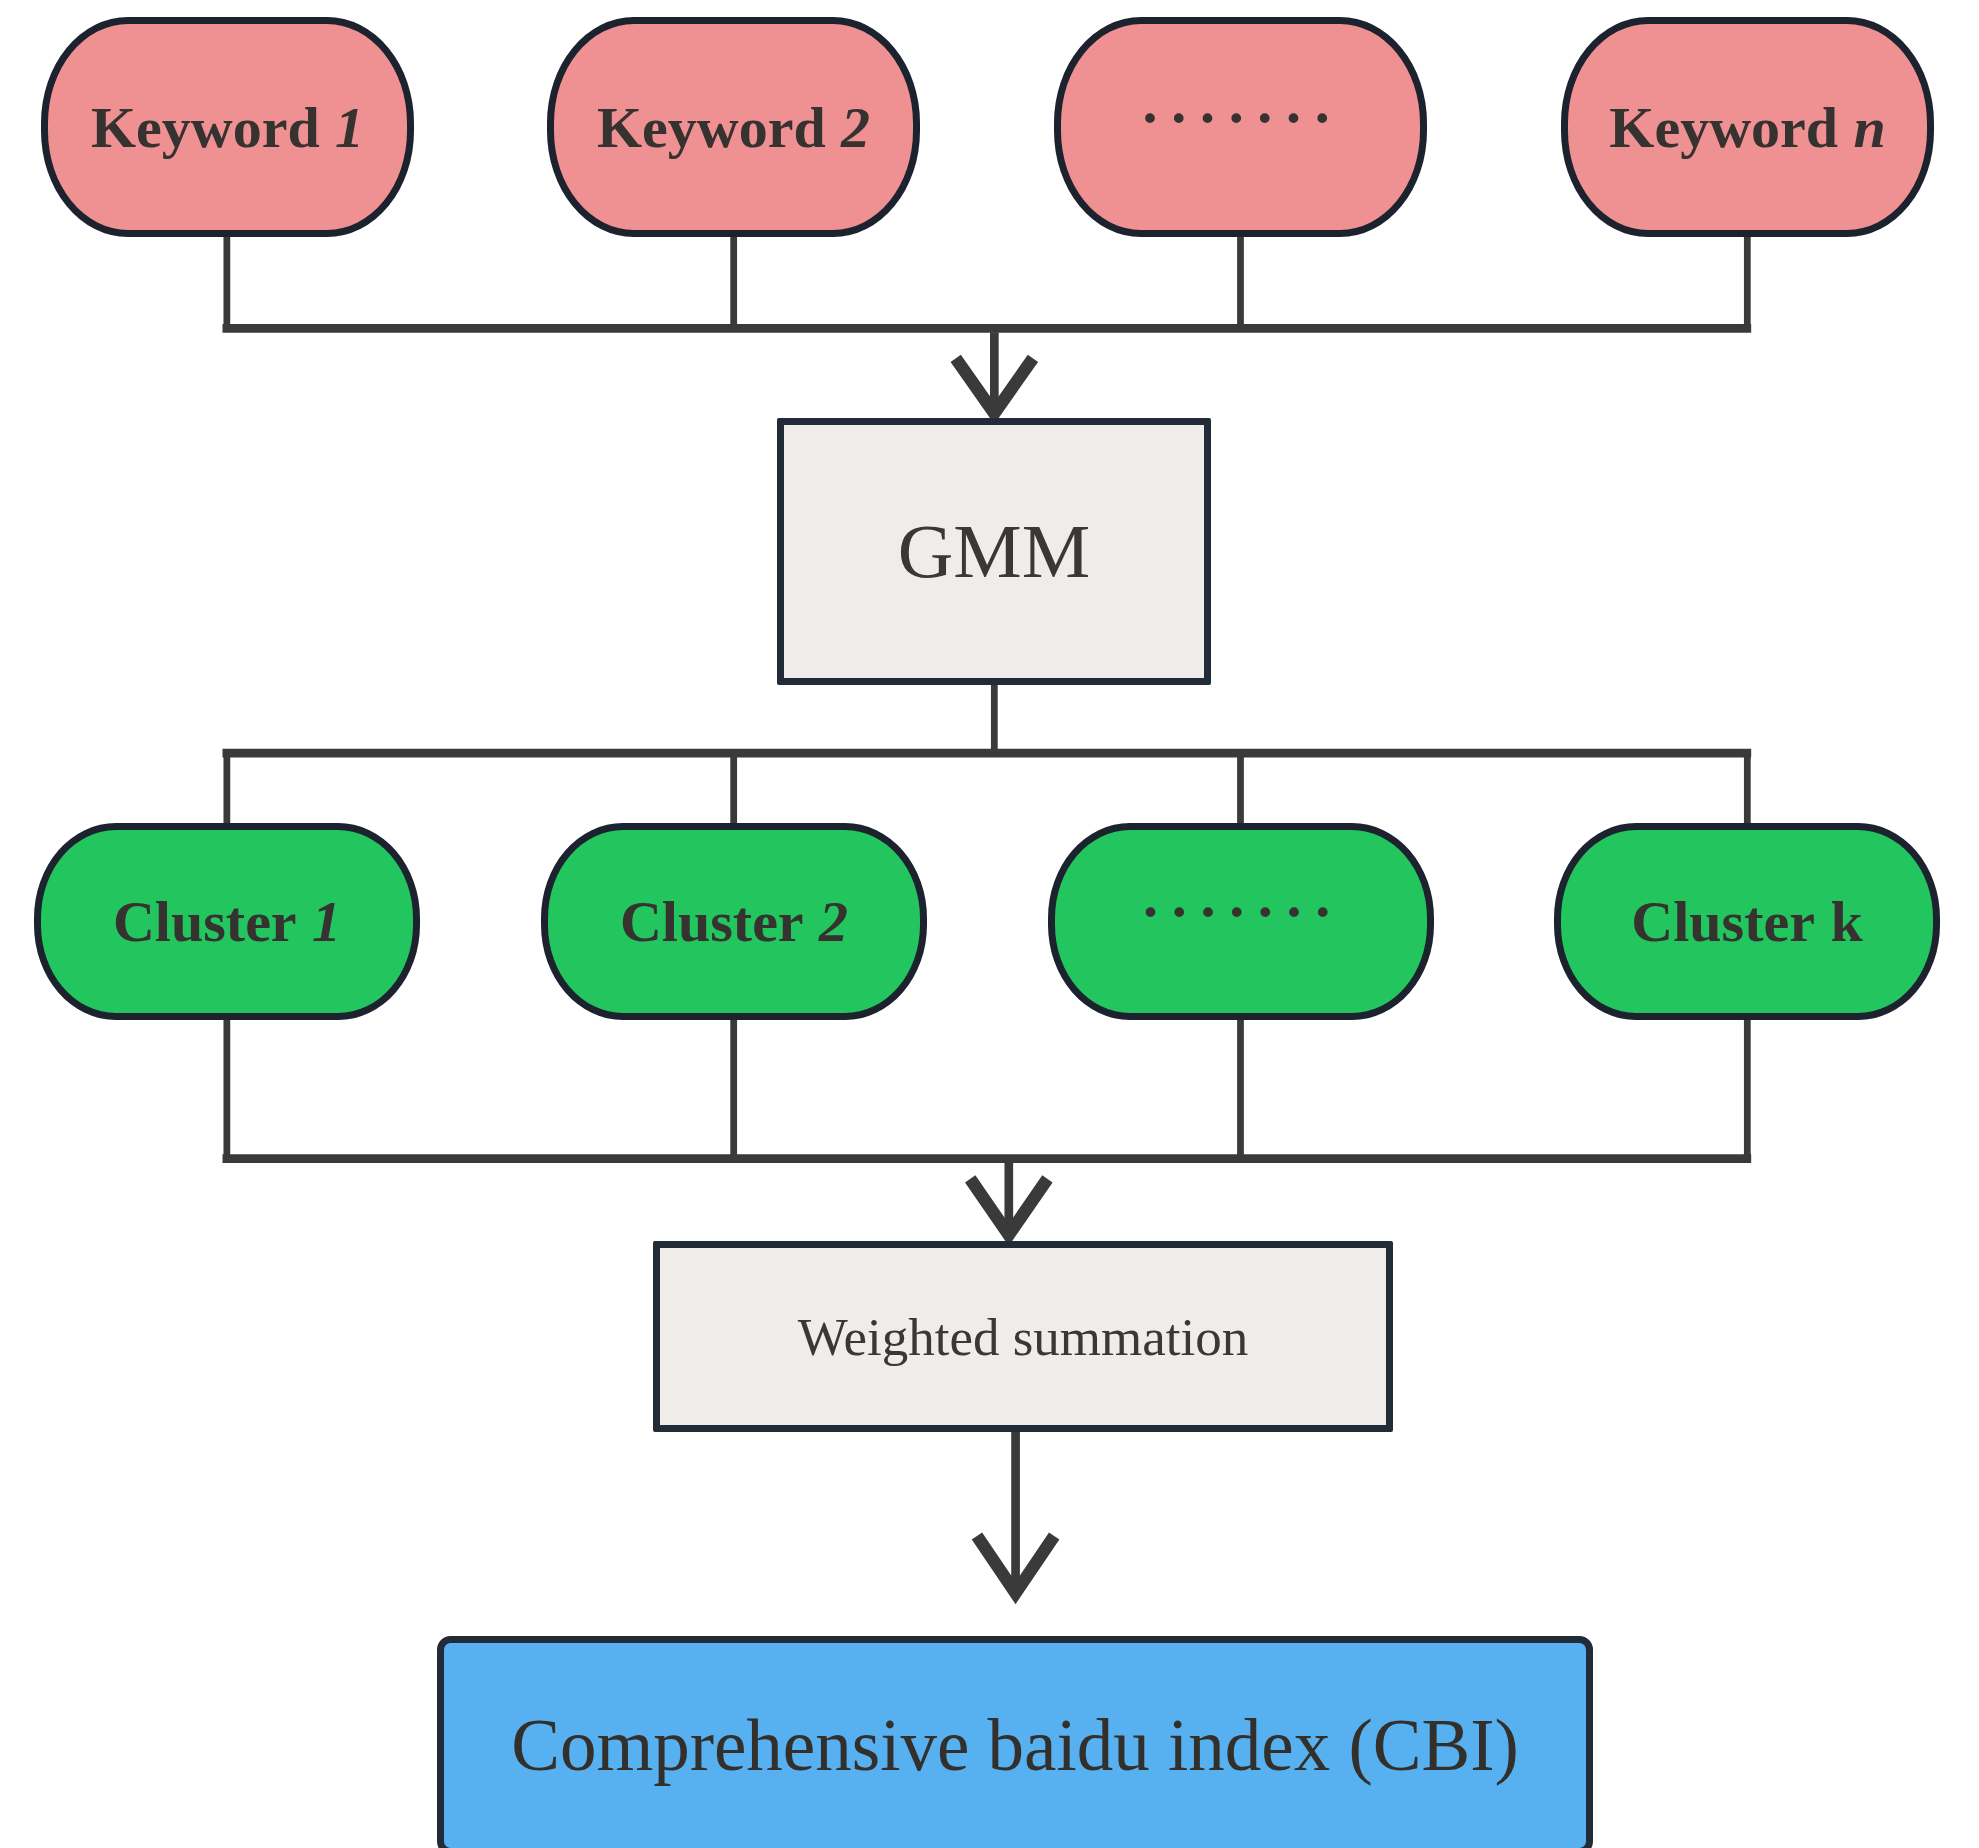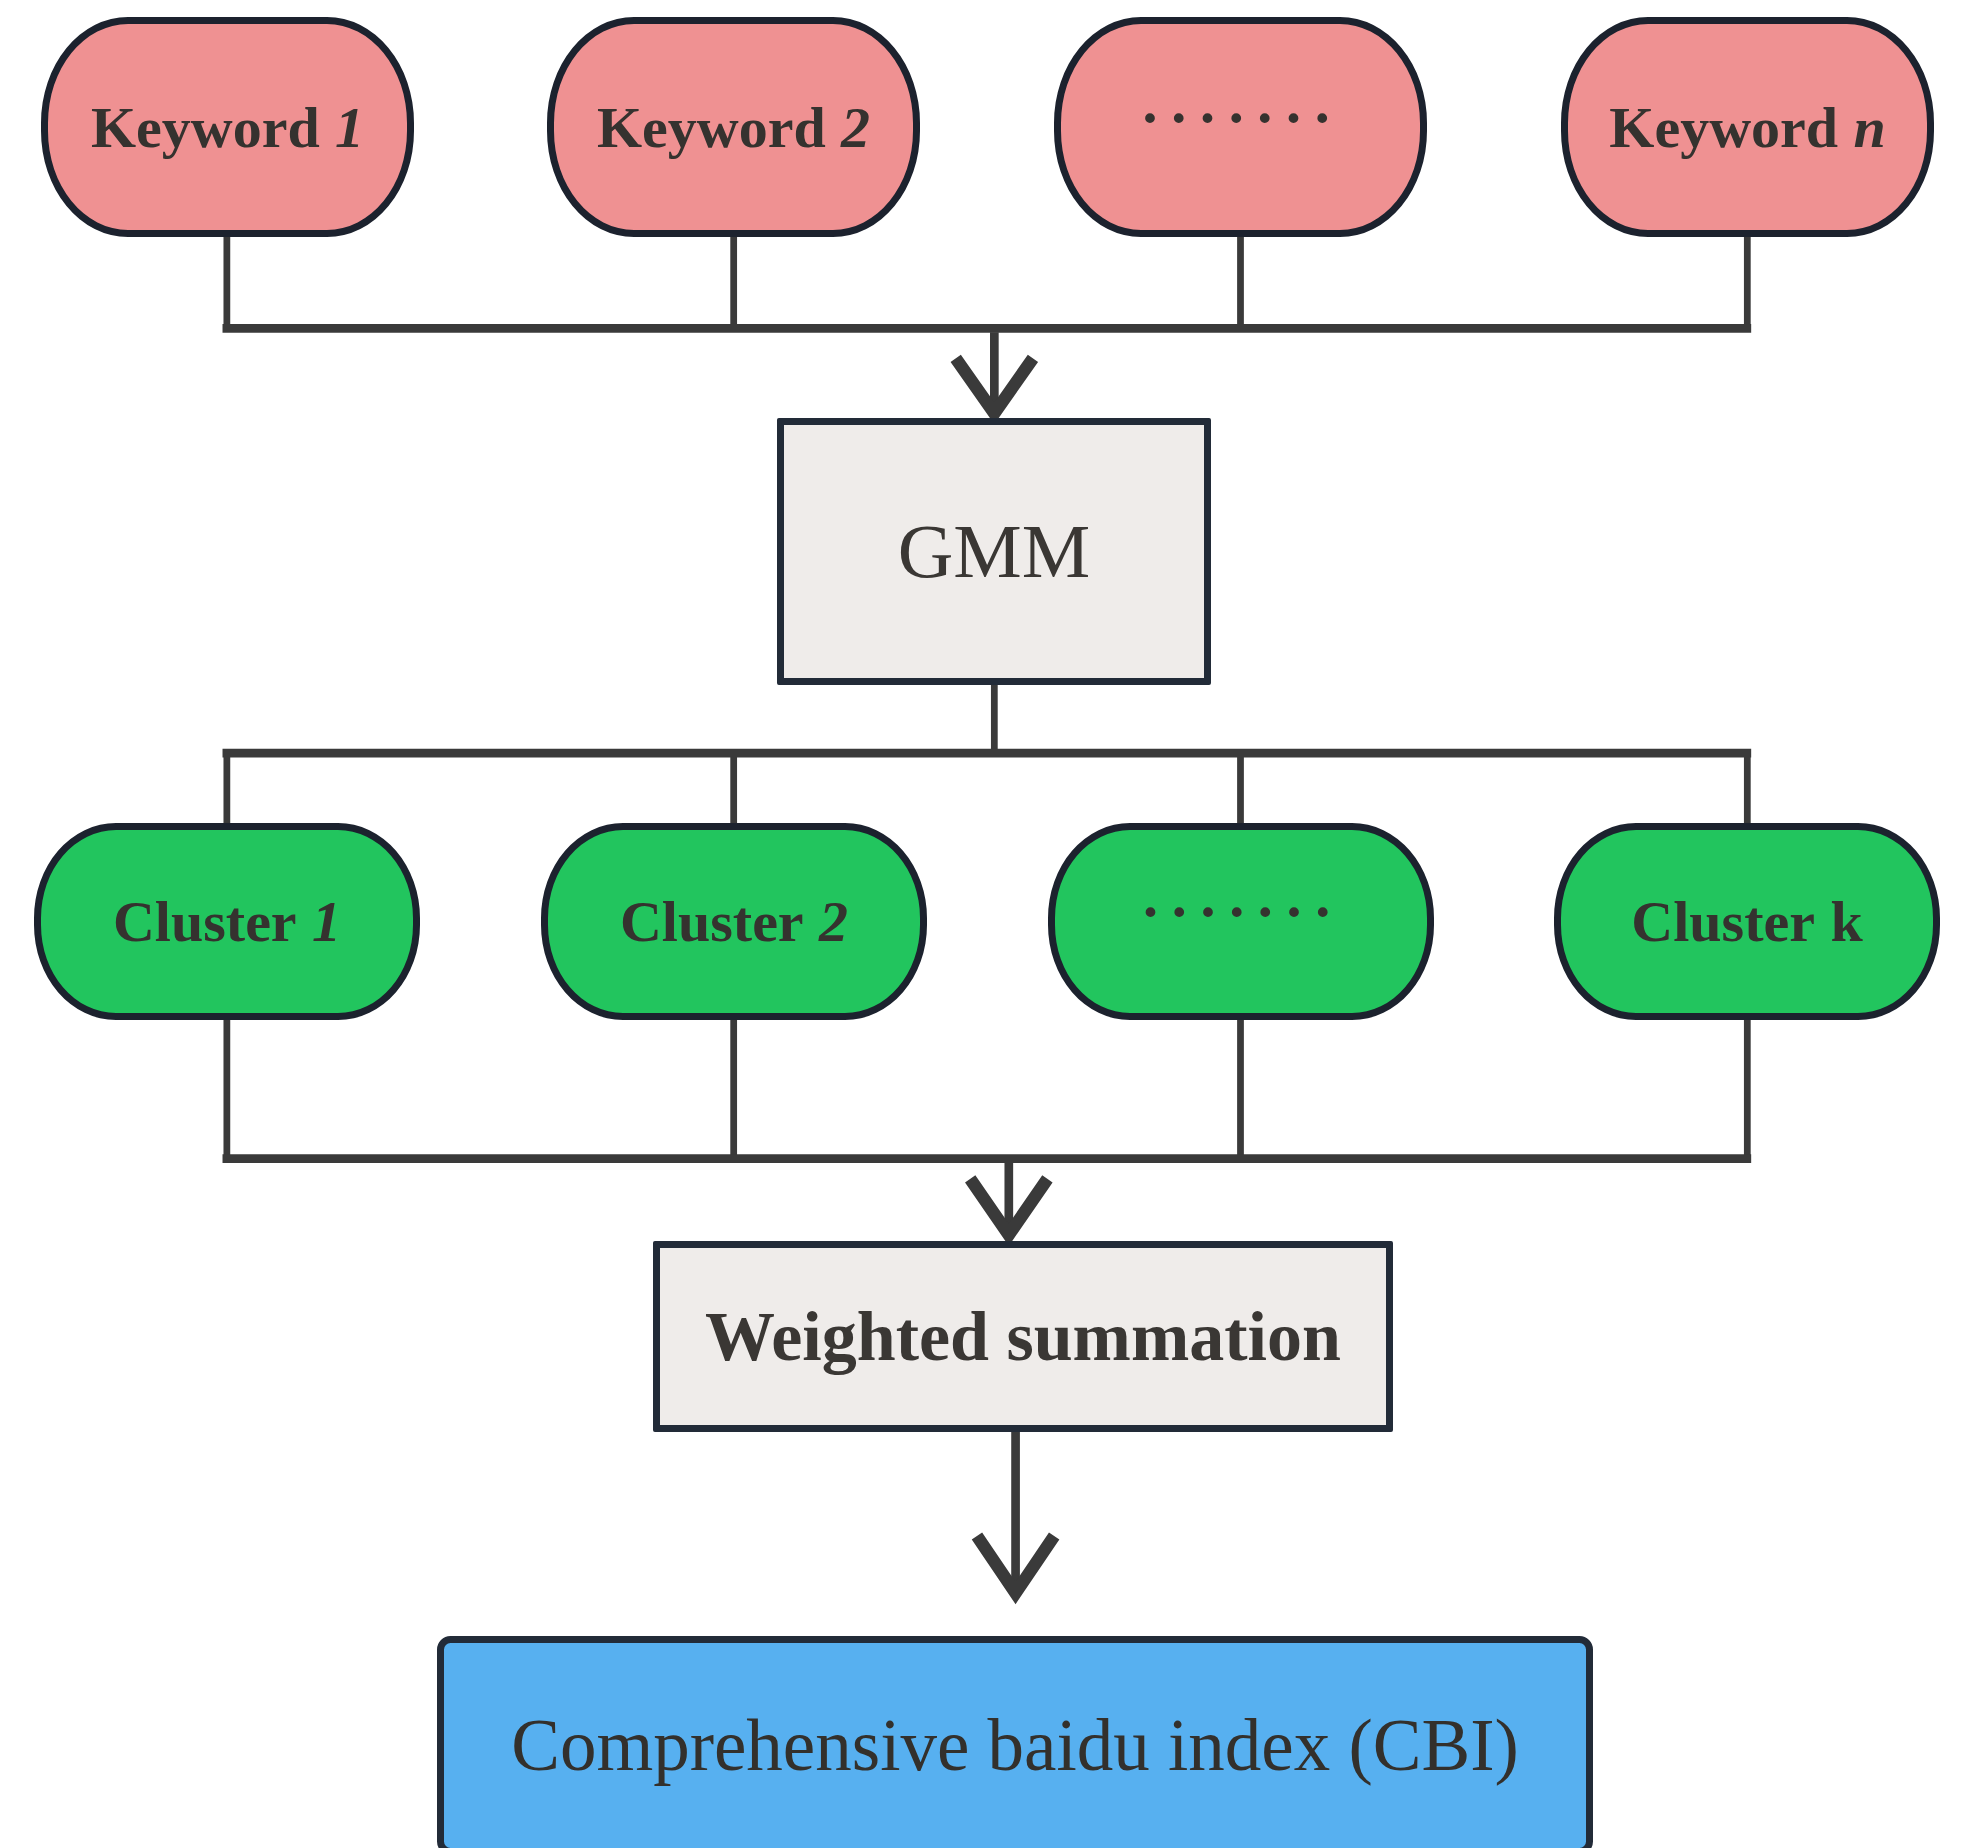--- a/index.html
+++ b/index.html
@@ -62,21 +62,21 @@
     color: #3a3734;
     border-radius: 1.9px;
   }
   .box.blue {
     background: #57b0f0;
     border-radius: 13.5px;
     font-size: 73px;
     color: #33302c;
     margin-top: 35px;
   }
-  .box.ws { font-size: 70px; font-weight: bold; }
+  .box.ws { font-size: 53px; }
 </style>
 </head>
 <body>
 
 <div class="canvas">
 
   <svg class="wires" viewBox="0 0 2050 1914" aria-hidden="true">
 
     <g>
       <path class="wire" d="M235,242 V340 M760,242 V340 M1285,242 V340 M1810,242 V340"></path>

